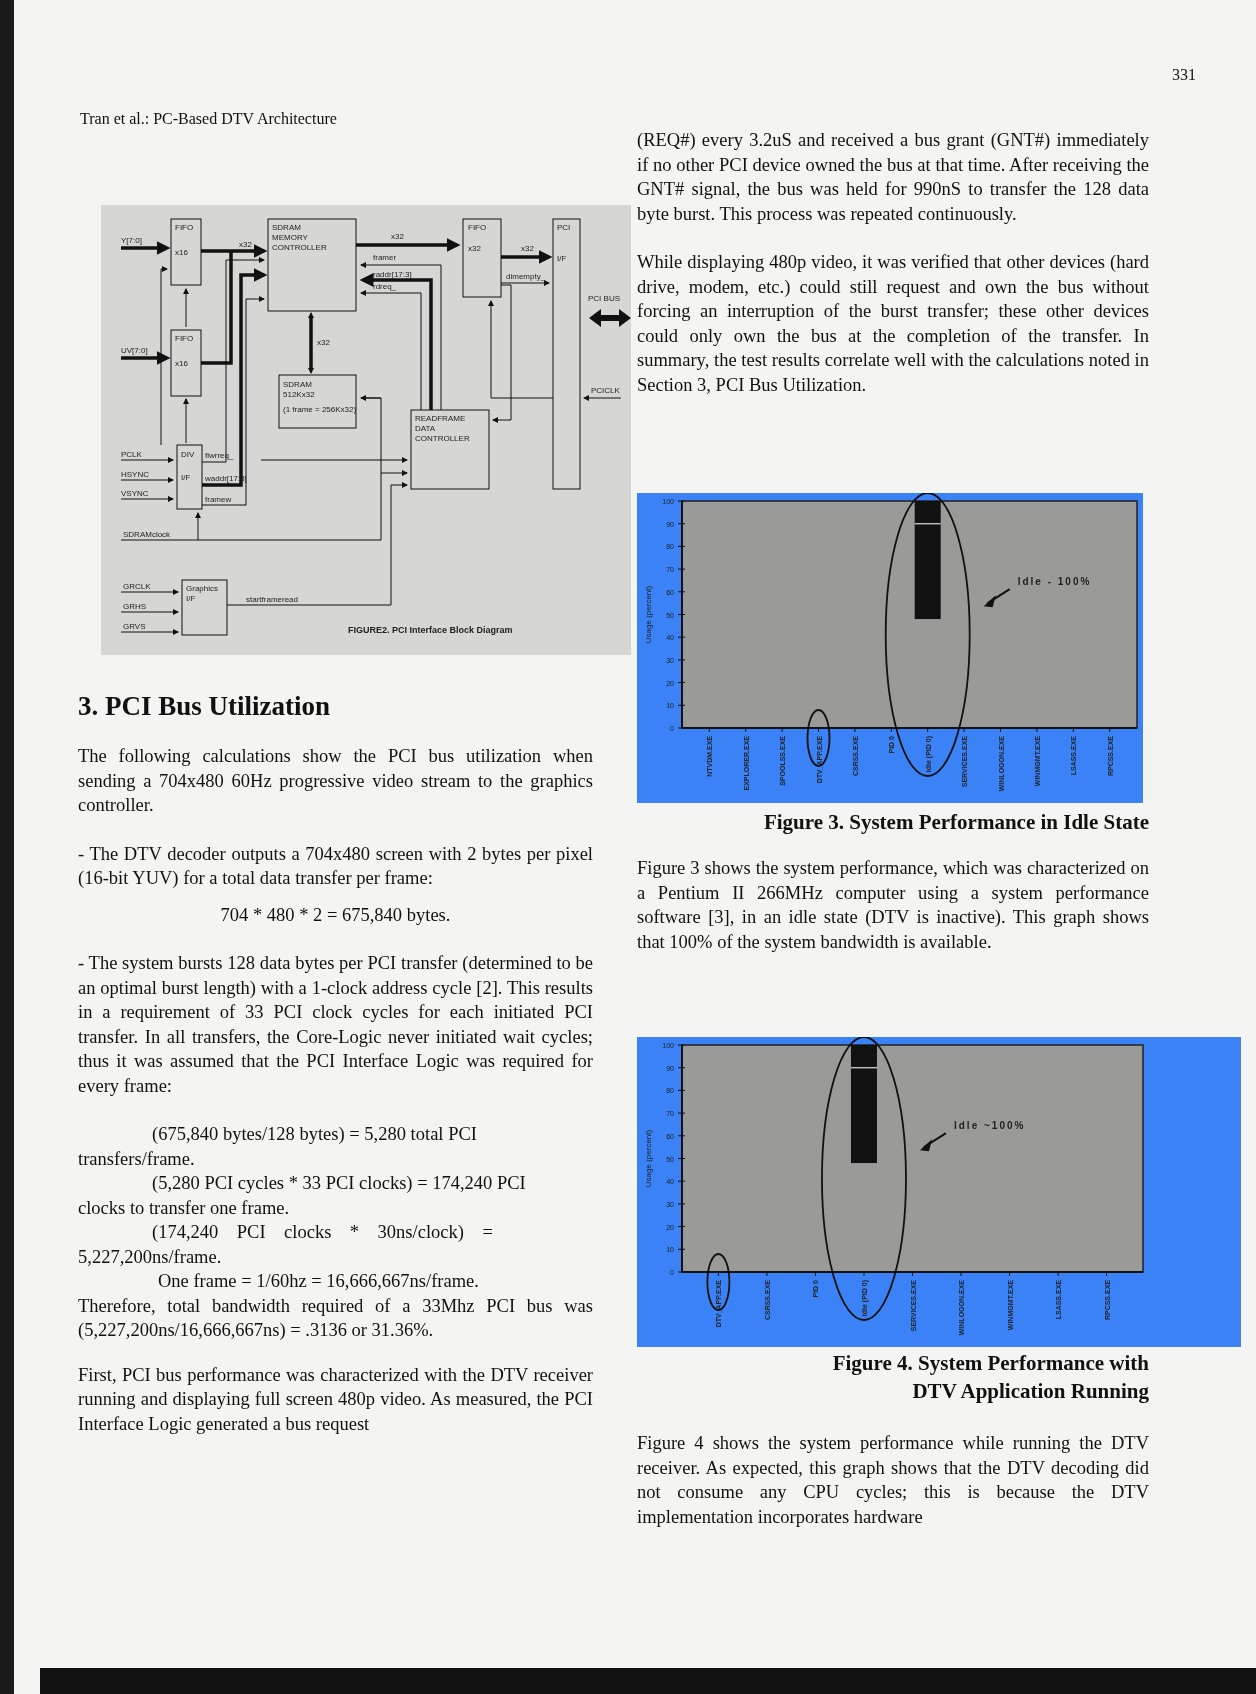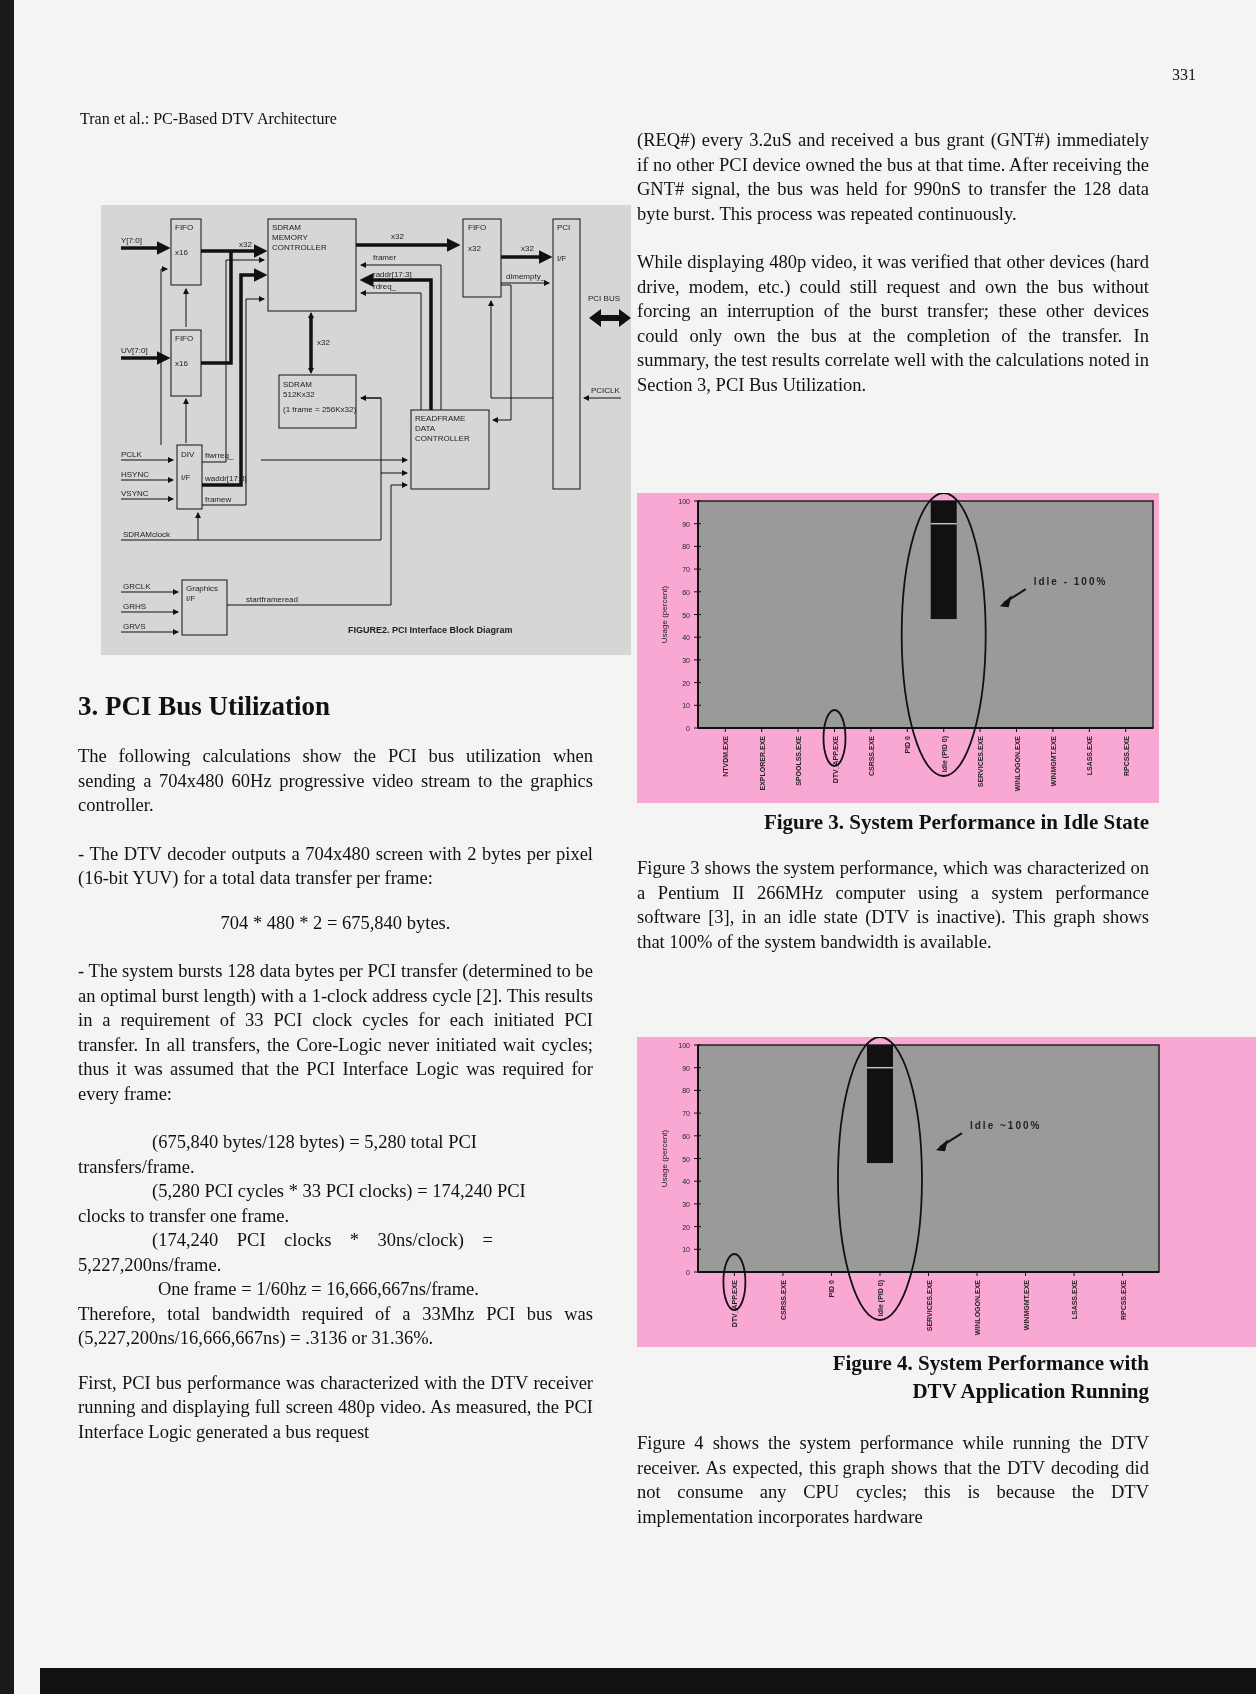--- a/index.html
+++ b/index.html
@@ -13,21 +13,21 @@
   .col { position:absolute; font-size:18.5px; line-height:24.5px; text-align:justify; }
   .col-left { left:78px; width:515px; }
   .col-right { left:637px; width:512px; }
   h2 { font-size:27px; font-weight:bold; margin:0; line-height:32px; }
   p { margin:0; }
   .center { text-align:center; }
   .indent { padding-left:74px; text-align:left; }
   .caption { font-weight:bold; font-size:21px; text-align:right; line-height:28px; }
   .diagram { position:absolute; left:62px; top:205px; width:530px; height:450px; background:#d6d6d4;margin-left:39px; }
   .diagram svg text { font-family:"Liberation Sans", sans-serif; font-size:8px; fill:#222; }
-  .chart-wrap { position:absolute; background:#f9a8d4;padding-left:16px; }
+  .chart-wrap { position:absolute; background:#3b82f6; }
   .chart-wrap svg text { font-family:"Liberation Sans", sans-serif; fill:#222; }
 </style>
 </head>
 <body>
 
 <div class="left-edge"></div>
 <div class="bottom-edge"></div>
 
 <div class="header">
   <span class="title">Tran et al.:  PC-Based DTV Architecture</span>
@@ -141,21 +141,21 @@
     <text x="487" y="96">PCI BUS</text>
     <text x="490" y="188">PCICLK</text>
     <text x="247" y="428" style="font-weight:bold;font-size:9px">FIGURE2. PCI Interface Block Diagram</text>
   </svg>
 </div>
 
 <div class="col col-left" style="top:690px;">
   <h2>3. PCI Bus Utilization</h2>
   <p style="margin-top:22px">The following calculations show the PCI bus utilization when sending a 704x480 60Hz progressive video stream to the graphics controller.</p>
   <p style="margin-top:24px">- The DTV decoder outputs a 704x480 screen with 2 bytes per pixel (16-bit YUV) for a total data transfer per frame:</p>
-  <p class="center" style="margin-top:20px">704 * 480 * 2 = 675,840 bytes.</p>
+  <p class="center" style="margin-top:12px">704 * 480 * 2 = 675,840 bytes.</p>
   <p style="margin-top:24px">- The system bursts 128 data bytes per PCI transfer (determined to be an optimal burst length) with a 1-clock address cycle [2].  This results in a requirement of 33 PCI clock cycles for each initiated PCI transfer. In all transfers, the Core-Logic never initiated wait cycles; thus it was assumed that the PCI Interface Logic was required for every frame:</p>
   <p class="indent" style="margin-top:24px">(675,840 bytes/128 bytes) = 5,280 total PCI</p>
   <p>transfers/frame.</p>
   <p class="indent">(5,280 PCI cycles * 33 PCI clocks) = 174,240 PCI</p>
   <p>clocks to transfer one frame.</p>
   <p class="indent" style="white-space:pre">(174,240    PCI    clocks    *    30ns/clock)    =</p>
   <p>5,227,200ns/frame.</p>
   <p class="indent" style="padding-left:80px">One frame = 1/60hz = 16,666,667ns/frame.</p>
   <p style="">Therefore, total bandwidth required of a 33Mhz PCI bus was (5,227,200ns/16,666,667ns) = .3136 or 31.36%.</p>
   <p style="margin-top:20px">First, PCI bus performance was characterized with the DTV receiver running and displaying full screen 480p video. As measured, the PCI Interface Logic generated a bus request</p>

